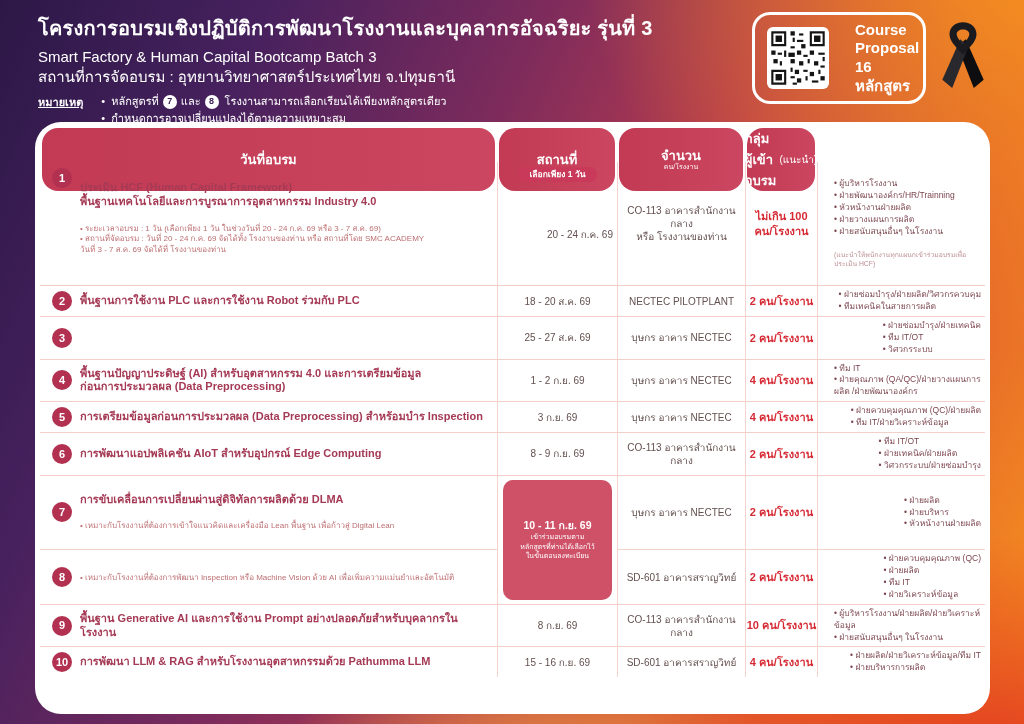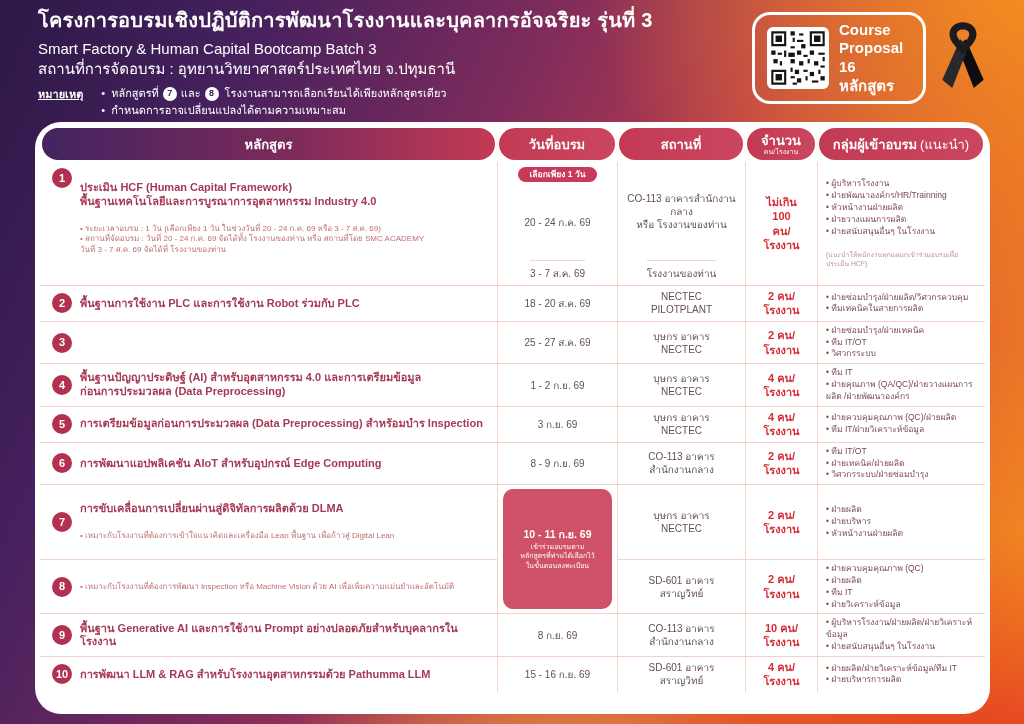--- a/index.html
+++ b/index.html
@@ -6,62 +6,62 @@
   body{
     width:1024px;height:724px;overflow:hidden;position:relative;
     font-family:"Liberation Sans",sans-serif;
     background:
       radial-gradient(60% 55% at 98% 108%, rgba(223,45,34,.95), rgba(223,45,34,0) 62%),
       radial-gradient(45% 40% at 52% 112%, rgba(245,180,62,.85), rgba(245,180,62,0) 60%),
       radial-gradient(70% 85% at 103% -8%, #f7941d, rgba(247,148,29,0) 66%),
       linear-gradient(115deg,#2c1847 0%,#47215e 20%,#7c2b5c 40%,#b63a4e 58%,#e4632c 80%,#f7941d 100%);
   }
   
-  .htext{position:absolute;left:38px;top:4px;color:#fff;}
+  .htext{position:absolute;left:38px;top:12px;color:#fff;}
   .htext h1{margin:0 0 3px;font-size:20px;font-weight:bold;letter-spacing:.2px;}
   .sub{font-size:15px;line-height:1.3;}
   .notes{margin-top:7px;font-size:11px;display:flex;gap:18px;align-items:flex-start;}
   .nlabel{text-decoration:underline;font-weight:bold;white-space:nowrap;}
   .nline{display:flex;align-items:center;line-height:1.55;}
   .bdot{margin:0 6px 0 0;}
   .ncirc{display:inline-flex;width:14px;height:14px;border-radius:50%;background:#fff;color:#3d2258;
          font-weight:bold;font-size:9px;align-items:center;justify-content:center;margin:0 4px;flex:0 0 14px;}
   .qrpanel{position:absolute;left:752px;top:12px;width:174px;height:92px;border:3px solid #fff;
-           border-radius:18px;display:flex;align-items:center;gap:10px;padding:0 12px;box-sizing:border-box;}
+           border-radius:18px;display:flex;align-items:center;gap:26px;padding:0 12px;box-sizing:border-box;}
   .qr{width:62px;height:62px;background:#fff;border-radius:6px;flex:0 0 62px;}
   .qrtext{color:#fff;font-weight:bold;font-size:15px;line-height:1.25;}
   .ribbon{position:absolute;left:936px;top:16px;width:54px;height:88px;}
   
   .card{position:absolute;left:35px;right:34px;top:122px;bottom:10px;background:#fff;border-radius:26px;
         padding:6px 5px 4px;box-sizing:border-box;overflow:hidden;}
   .phead{display:grid;grid-template-columns:457px 120px 128px 72px 1fr;height:32px;margin-bottom:2px;}
   .pill{margin:0 2px;border-radius:16px;background:linear-gradient(90deg,#c23a54,#cb4660);color:#fff;
         display:flex;align-items:center;justify-content:center;font-weight:bold;font-size:13px;}
   .course-pill{background:linear-gradient(90deg,#432360 0%,#7c2b5b 55%,#c23a54 100%);}
   .pill.two{flex-direction:column;line-height:1;gap:1px;}
-  .pmain{font-size:13px;} .psub{font-size:7px;font-weight:normal;} .psml{font-size:13px;font-weight:normal;margin-left:3px;}
+  .pmain{font-size:13px;} .psub{font-size:7px;font-weight:normal;} .psml{font-size:10px;font-weight:normal;margin-left:3px;}
   .tbody>div+div{border-top:1px solid #f2d0c9;}
   .trow,.tgroup{display:grid;grid-template-columns:457px 120px 128px 72px 1fr;}
   .trow{min-height:26px;}
-  .cell{display:flex;align-items:center;justify-content:center;text-align:center;padding:3px 18px;
+  .cell{display:flex;align-items:center;justify-content:center;text-align:center;padding:3px 0;
         color:#63504f;font-size:10px;line-height:1.3;border-left:1px solid #f3d3cc;box-sizing:border-box;white-space:pre-line;}
   .course{justify-content:flex-start;text-align:left;border-left:none;padding:4px 8px 4px 12px;gap:8px;}
   .num{width:20px;height:20px;border-radius:50%;background:#b23150;color:#fff;font-weight:bold;font-size:11px;
        display:flex;align-items:center;justify-content:center;flex:0 0 20px;}
   .ctitle{color:#a53a55;font-weight:bold;font-size:11px;line-height:1.25;white-space:pre-line;}
   .cdesc{color:#bd6e71;font-size:8px;line-height:1.35;white-space:pre-line;margin-top:2px;}
   .cnt{color:#d62b35;font-weight:bold;font-size:11px;}
-  .grp{justify-content:flex-start;text-align:left;padding:3px 4px 3px 8px;}
+  .grp{justify-content:flex-end;text-align:left;padding:3px 4px 3px 16px;}
   .grp ul{list-style:none;margin:0;padding:0;font-size:8.5px;color:#7c4650;line-height:1.4;white-space:normal;}
   .grp li::before{content:"•  ";}
   .gnote{font-size:6.8px;color:#bb8d92;margin-top:1px;white-space:normal;}
   
   .r1{min-height:74px;}
   .r1 .course{align-items:flex-start;padding-top:6px;}
-  .colstack{flex-direction:column;align-items:center;padding:0;}
+  .colstack{flex-direction:column;align-items:flex-end;padding:0;}
   .dbadge{margin:5px auto 2px;background:#c9395a;color:#fff;font-size:8.5px;padding:2px 11px;border-radius:9px;font-weight:bold;}
   .subgrow{flex:1;display:flex;align-items:center;justify-content:center;padding:2px 4px;}
   .subfix{height:24px;display:flex;align-items:center;justify-content:center;border-top:1px solid #f3d3cc;}
   
   .gr1c1{grid-area:1/1;} .gr1c3{grid-area:1/3;} .gr1c4{grid-area:1/4;} .gr1c5{grid-area:1/5;}
   .gr2c1{grid-area:2/1;} .gr2c3{grid-area:2/3;} .gr2c4{grid-area:2/4;} .gr2c5{grid-area:2/5;}
   .gspan{grid-area:1/2/3/3;}
   .bot{border-top:1px solid #f3d3cc;}
   .badgecell{padding:0;align-items:flex-end;}
   .mbadge{background:#cf5168;border-radius:10px;margin:4px 5px;flex:1;display:flex;flex-direction:column;
@@ -148,21 +148,20 @@
 </div>
 
 <svg class="ribbon" viewBox="0 0 60 90" xmlns="http://www.w3.org/2000/svg">
   <path d="M24 30 L42 76 L53 67 L33 22 Z" fill="#0e0e11"></path>
   <path d="M36 30 L18 76 L7 67 L27 22 Z" fill="#28282d"></path>
   <path d="M30 3 C21 3 15 9 15 16 C15 24 21 29 30 39 C39 29 45 24 45 16 C45 9 39 3 30 3 Z M30 11 C34 11 37 13 37 16 C37 19 34 23 30 28 C26 23 23 19 23 16 C23 13 26 11 30 11 Z" fill="#1b1b1f"></path>
 </svg>
 
 <div class="card">
   <div class="phead">
-    <div class="pill course-pill">หลักสูตร</div>
     <div class="pill">วันที่อบรม</div>
     <div class="pill">สถานที่</div>
     <div class="pill two">
       <div class="pmain">จำนวน</div>
       <div class="psub">คน/โรงงาน</div>
     </div>
     <div class="pill">
       <span>กลุ่มผู้เข้าอบรม</span>
       <span class="psml">(แนะนำ)</span>
     </div>
@@ -177,26 +176,24 @@
           <div class="ctitle">ประเมิน HCF (Human Capital Framework)
 พื้นฐานเทคโนโลยีและการบูรณาการอุตสาหกรรม Industry 4.0</div>
           <div class="cdesc">• ระยะเวลาอบรม : 1 วัน (เลือกเพียง 1 วัน ในช่วงวันที่ 20 - 24 ก.ค. 69 หรือ 3 - 7 ส.ค. 69)
 • สถานที่จัดอบรม :  วันที่ 20 - 24 ก.ค. 69 จัดได้ทั้ง โรงงานของท่าน หรือ สถานที่โดย SMC ACADEMY
                         วันที่ 3 - 7 ส.ค. 69 จัดได้ที่ โรงงานของท่าน</div>
         </div>
       </div>
       <div class="cell colstack">
         <div class="dbadge">เลือกเพียง 1 วัน</div>
         <div class="subgrow">20 - 24 ก.ค. 69</div>
-        <div class="subfix">3 - 7 ส.ค. 69</div>
       </div>
       <div class="cell colstack">
         <div class="subgrow">CO-113  อาคารสำนักงานกลาง
 หรือ โรงงานของท่าน</div>
-        <div class="subfix">โรงงานของท่าน</div>
       </div>
       <div class="cell cnt">ไม่เกิน 100
 คน/โรงงาน</div>
       <div class="cell grp">
         <div>
           <ul>
               <li>ผู้บริหารโรงงาน</li>
               <li>ฝ่ายพัฒนาองค์กร/HR/Trainning</li>
               <li>หัวหน้างานฝ่ายผลิต</li>
               <li>ฝ่ายวางแผนการผลิต</li>

